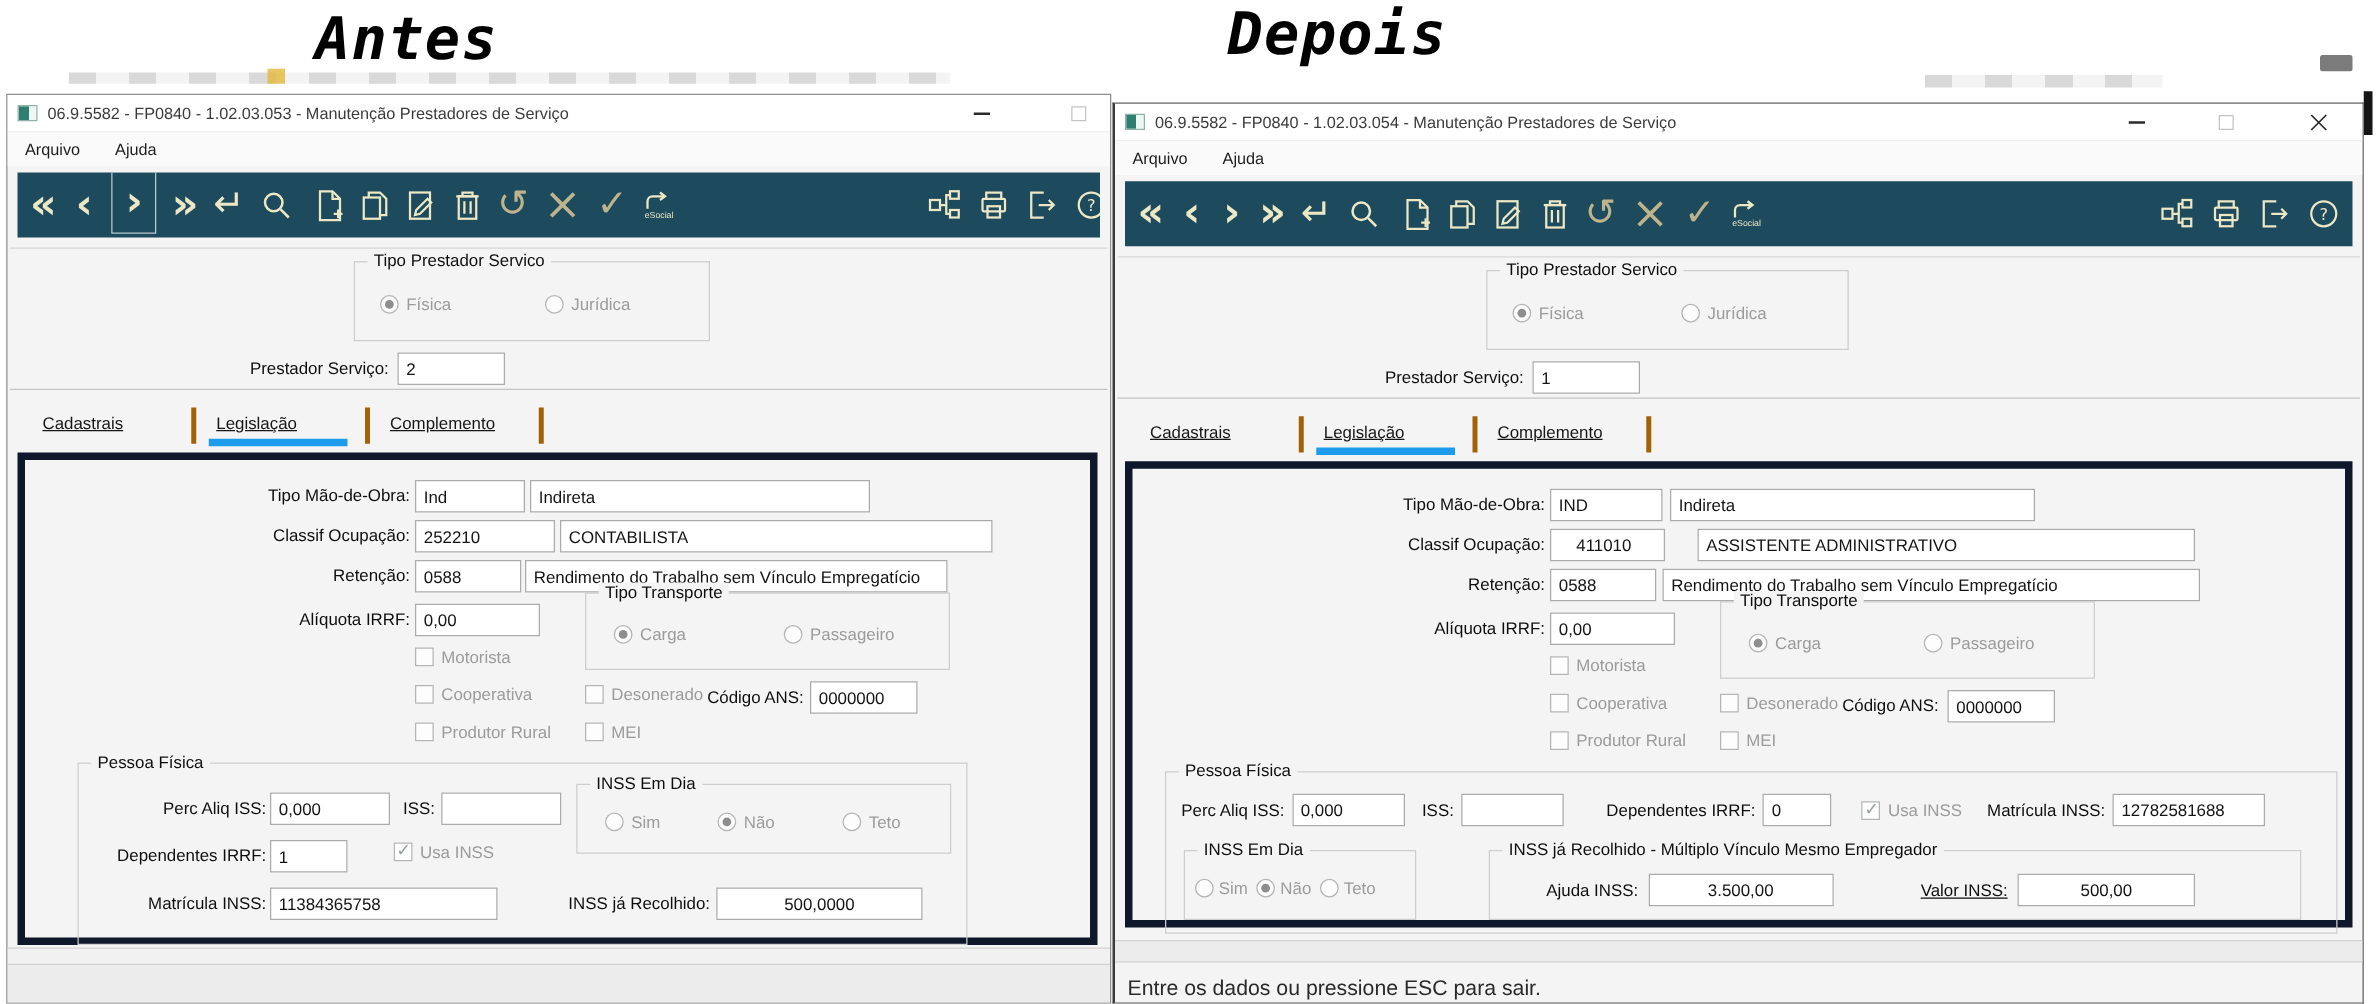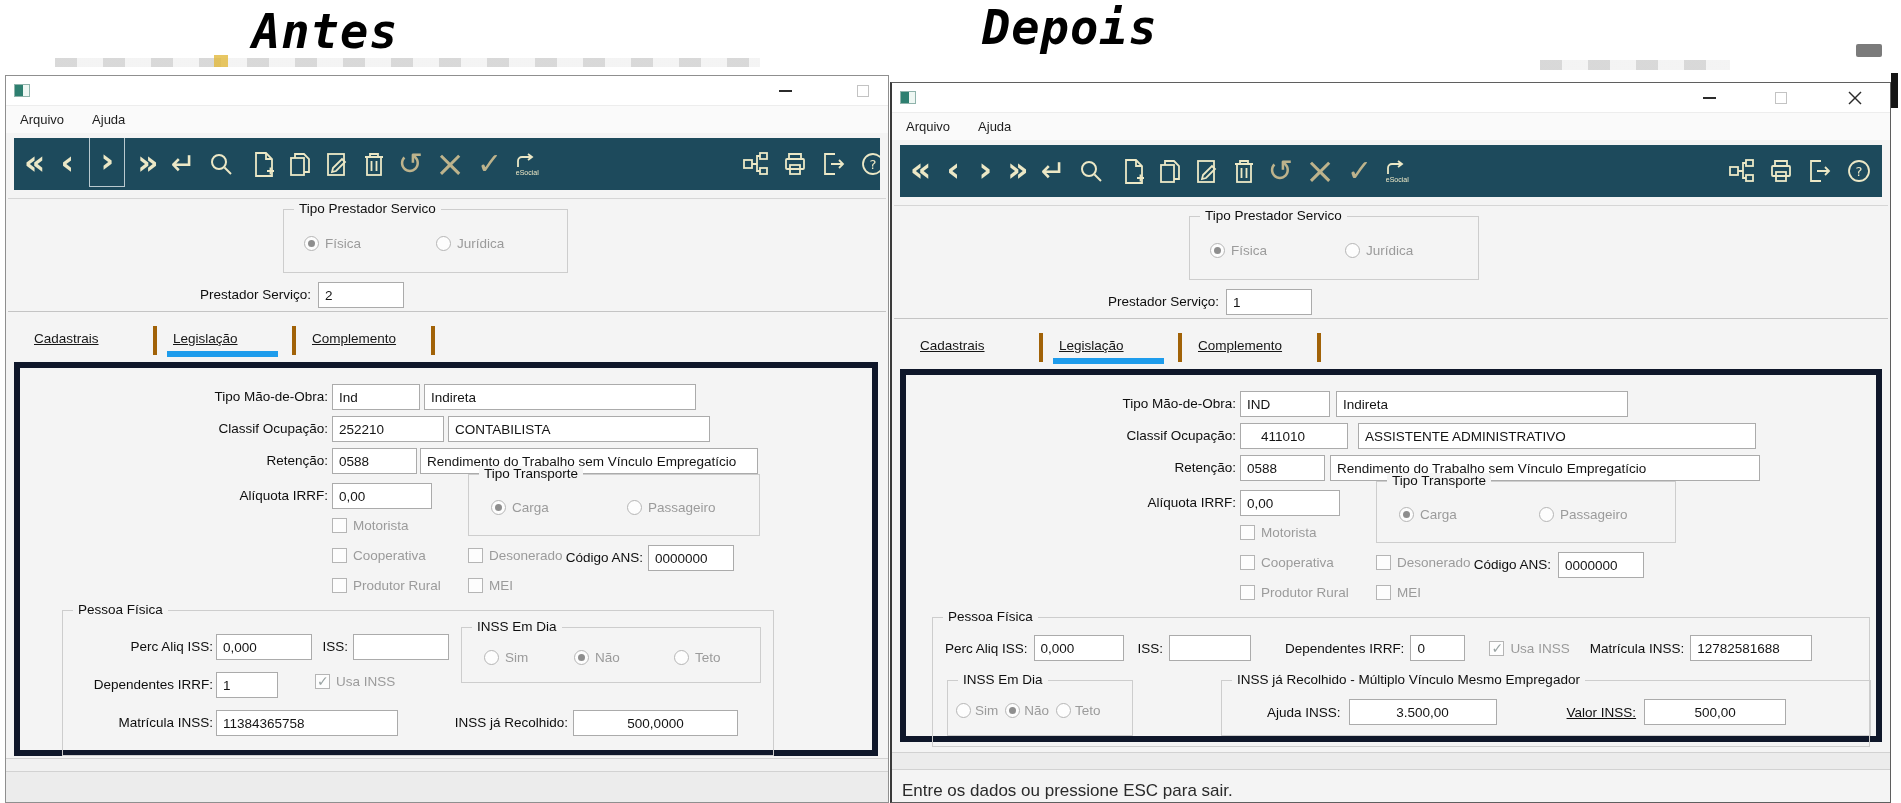--- a/index.html
+++ b/index.html
@@ -80,20 +80,21 @@
   <div class="frag frag-dashes" style="left:55px;top:58px;width:705px;height:9px;"></div>
   <div class="frag frag-dot" style="left:214px;top:55px;width:14px;height:12px;"></div>
   <div class="frag frag-dashes" style="left:1540px;top:60px;width:190px;height:10px;"></div>
   <div class="frag frag-dark" style="left:1856px;top:44px;width:26px;height:13px;"></div>
   <div class="black-strip" style="left:1891px;top:73px;width:7px;height:35px;"></div>
 
   <div class="win win-before" style="left:5px;top:75px;width:884px;height:728px;">
 
     <div class="titlebar">
       <span class="appicon"></span>
+      <span class="apptitle">06.9.5582 - FP0840 - 1.02.03.053 - Manutenção Prestadores de Serviço</span>
       <span class="winctl" style="right:82px;">
           <span class="min-line"></span>
         </span>
       <span class="winctl" style="right:4px;">
           <span class="max-box"></span>
         </span>
     </div>
 
     <div class="menubar">
       <span class="menu-item">Arquivo</span>
@@ -201,21 +202,21 @@
       <span class="tab">Complemento</span>
     </div>
 
     <div class="panel-main" style="top:286px;right:10px;bottom:46px;">
       <span class="lbl" style="left:68px;width:240px;top:21px;">Tipo Mão-de-Obra:</span>
       <span class="fld" style="left:312px;top:16px;width:88px;">Ind</span>
       <span class="fld" style="left:404px;top:16px;width:272px;">Indireta</span>
 
       <span class="lbl" style="left:68px;width:240px;top:53px;">Classif Ocupação:</span>
       <span class="fld" style="left:312px;top:48px;width:112px;">252210</span>
-      <span class="fld" style="left:428px;top:48px;width:262px;">CONTABILISTA</span>
+      <span class="fld" style="left:428px;top:48px;width:346px;">CONTABILISTA</span>
 
       <span class="lbl" style="left:68px;width:240px;top:85px;">Retenção:</span>
       <span class="fld" style="left:312px;top:80px;width:85px;">0588</span>
       <span class="fld" style="left:400px;top:80px;width:338px;">Rendimento do Trabalho sem Vínculo Empregatício</span>
 
       <span class="lbl" style="left:68px;width:240px;top:120px;">Alíquota IRRF:</span>
       <span class="fld" style="left:312px;top:115px;width:100px;">0,00</span>
 
       <div class="grp" style="left:448px;top:106px;width:292px;height:62px;">
         <span class="grp-legend">Tipo Transporte</span>
@@ -292,20 +293,21 @@
     </div>
 
     <div class="status-strip" style="bottom:30px;height:13px;background:#f1f1f1;"></div>
     <div class="status-strip" style="bottom:0;height:30px;"></div>
   </div>
 
   <div class="win win-after" style="left:890px;top:82px;width:1001px;height:721px;">
 
     <div class="titlebar">
       <span class="appicon"></span>
+      <span class="apptitle">06.9.5582 - FP0840 - 1.02.03.054 - Manutenção Prestadores de Serviço</span>
       <span class="winctl" style="right:160px;">
           <span class="min-line"></span>
         </span>
       <span class="winctl" style="right:88px;">
           <span class="max-box"></span>
         </span>
       <span class="winctl" style="right:14px;">
           <svg width="14" height="14" viewBox="0 0 14 14" stroke="#2b2b2b" stroke-width="1.4">
             <line x1="1" y1="1" x2="13" y2="13"></line>
             <line x1="13" y1="1" x2="1" y2="13"></line>
@@ -418,21 +420,21 @@
       <span class="tab active">Legislação</span>
       <span class="tab">Complemento</span>
     </div>
 
     <div class="panel-main" style="top:286px;right:8px;bottom:60px;">
       <span class="lbl" style="left:90px;width:240px;top:21px;">Tipo Mão-de-Obra:</span>
       <span class="fld" style="left:334px;top:16px;width:90px;">IND</span>
       <span class="fld" style="left:430px;top:16px;width:292px;">Indireta</span>
 
       <span class="lbl" style="left:90px;width:240px;top:53px;">Classif Ocupação:</span>
-      <span class="fld" style="left:334px;top:48px;width:108px;padding-left:20px;">411010</span>
+      <span class="fld" style="left:334px;top:48px;width:92px;padding-left:20px;">411010</span>
       <span class="fld" style="left:452px;top:48px;width:398px;">ASSISTENTE ADMINISTRATIVO</span>
 
       <span class="lbl" style="left:90px;width:240px;top:85px;">Retenção:</span>
       <span class="fld" style="left:334px;top:80px;width:85px;">0588</span>
       <span class="fld" style="left:424px;top:80px;width:430px;">Rendimento do Trabalho sem Vínculo Empregatício</span>
 
       <span class="lbl" style="left:90px;width:240px;top:120px;">Alíquota IRRF:</span>
       <span class="fld" style="left:334px;top:115px;width:100px;">0,00</span>
 
       <div class="grp" style="left:470px;top:106px;width:300px;height:62px;">
@@ -500,21 +502,21 @@
                 <span class="radio sel"></span>
                 <span class="dlbl">Não</span>
               </span>
             <span class="radio-item inline" style="display:flex;gap:4px;align-items:center;">
                 <span class="radio"></span>
                 <span class="dlbl">Teto</span>
               </span>
           </div>
         </div>
 
-        <div class="grp" style="left:258px;top:62px;width:650px;height:56px;margin-left:30px;">
+        <div class="grp" style="left:258px;top:62px;width:650px;height:56px;">
           <span class="grp-legend">INSS já Recolhido - Múltiplo Vínculo Mesmo Empregador</span>
           <div class="rowflex" style="left:45px;top:18px;gap:8px;">
             <span class="flbl">Ajuda INSS:</span>
             <span class="fld inline center" style="width:148px;">3.500,00</span>
             <span class="flbl" style="margin-left:62px;text-decoration:underline;">Valor INSS:</span>
             <span class="fld inline center" style="width:142px;">500,00</span>
           </div>
         </div>
       </div>
     </div>

